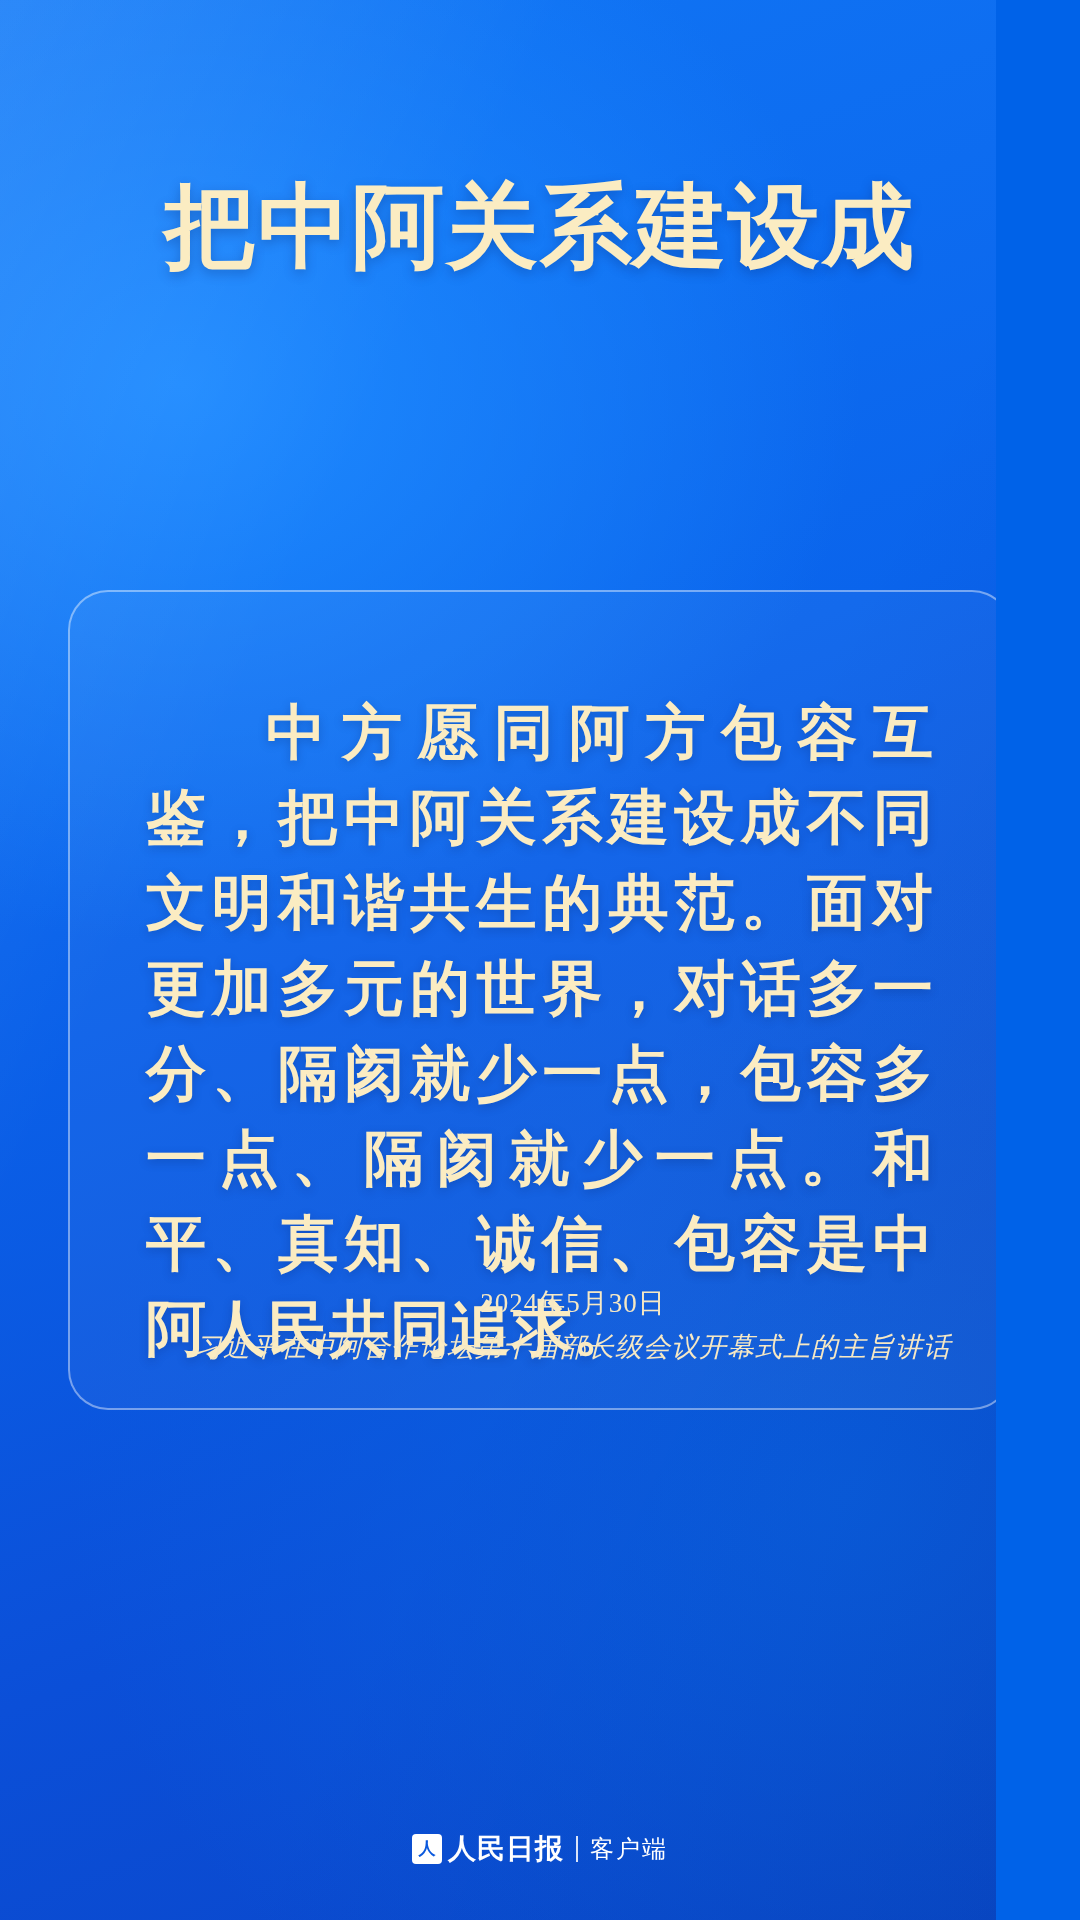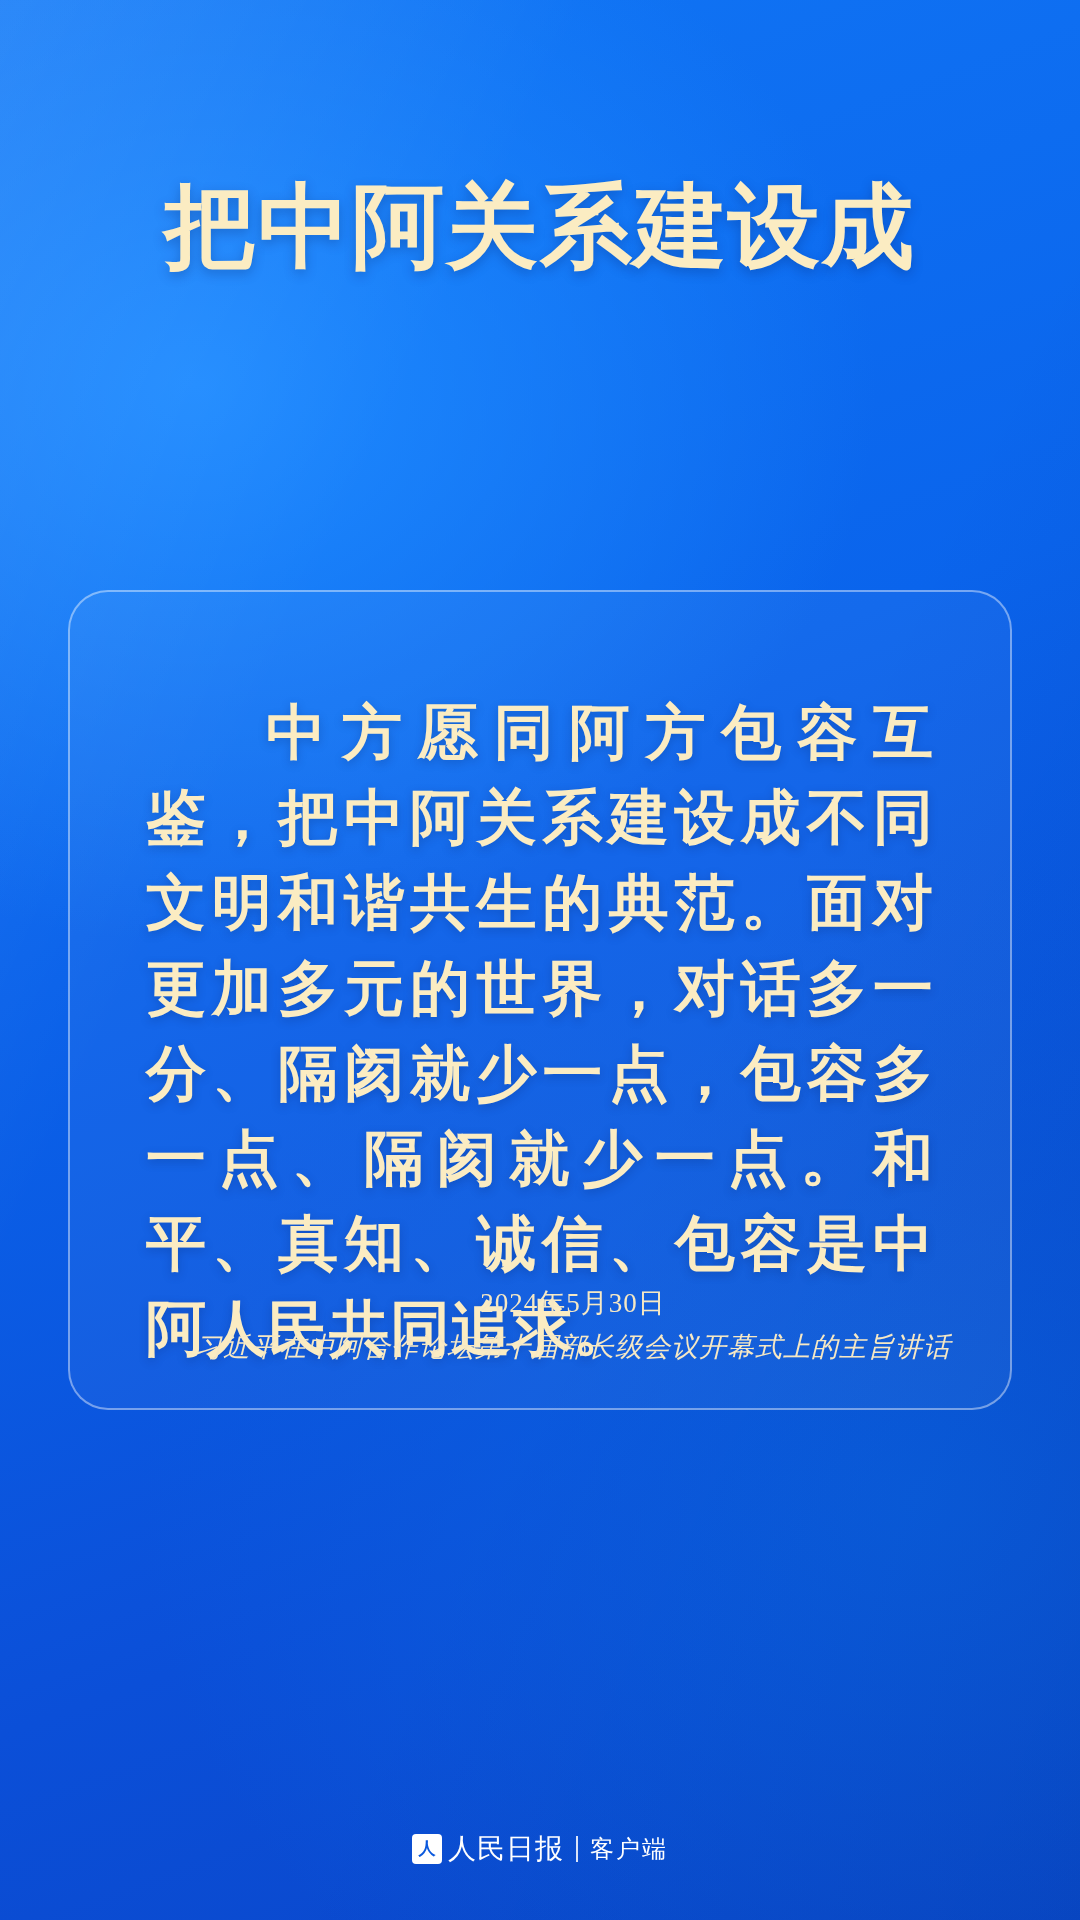--- a/index.html
+++ b/index.html
@@ -9,21 +9,21 @@
   }
   body {
     width: 1080px;
     height: 1920px;
     overflow: hidden;
     font-family: "Liberation Sans", "DejaVu Sans", sans-serif;
   }
 
   #poster {
     position: relative;
-    width: 1080px;
+    width: 996px;
     height: 1920px;
     background:
       radial-gradient(ellipse 1100px 900px at 18% 20%, #1f8bff 0%, rgba(31,139,255,0) 62%),
       radial-gradient(ellipse 1200px 1000px at 85% 78%, #0a5fe0 0%, rgba(10,95,224,0) 65%),
       linear-gradient(160deg, #1176f5 0%, #0a64ec 40%, #0b4fd8 75%, #0a46c9 100%);
     overflow: hidden;
   }
 
   
   #poster::before {
@@ -134,21 +134,21 @@
     color: #0a58dd;
     font-size: 17px;
     font-weight: bold;
     line-height: 30px;
     text-align: center;
     font-family: "Liberation Serif", "DejaVu Serif", serif;
   }
   .footer .logo-text {
     color: #ffffff;
     font-size: 28px;
-    font-weight: normal;
+    font-weight: bold;
     font-family: "Liberation Serif", "DejaVu Serif", serif;
     letter-spacing: 1px;
   }
   .footer .divider {
     display: inline-block;
     width: 2px;
     height: 26px;
     background: rgba(255,255,255,0.85);
   }
   .footer .app-name {

